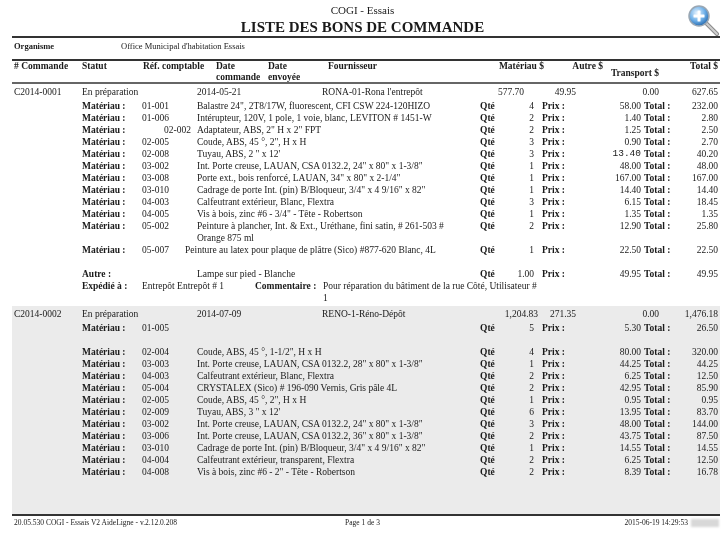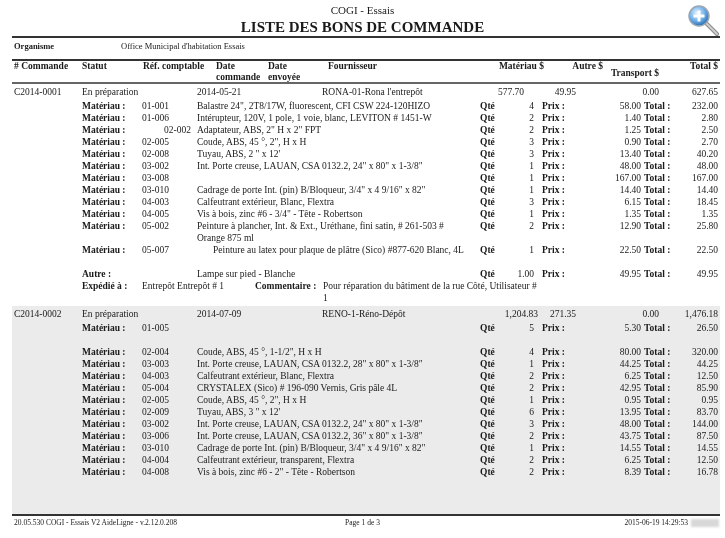--- a/index.html
+++ b/index.html
@@ -131,38 +131,39 @@
       <div class="cell b" style="left:632px;">Total :</div>
       <div class="cell r" style="left:660px; width:46px;">2.70</div>
     </div>
     <div class="row" style="top:64px; height:12px;">
       <div class="cell b" style="left:70px;">Matériau :</div>
       <div class="cell" style="left:130px;">02-008</div>
       <div class="cell" style="left:185px;">Tuyau, ABS, 2 " x 12'</div>
       <div class="cell b" style="left:468px;">Qté</div>
       <div class="cell r" style="left:500px; width:22px;">3</div>
       <div class="cell b" style="left:530px;">Prix :</div>
-      <div class="cell r" style="left:585px; width:44px;">13.40</div>
+      <div class="cell r" style="left:585px; width:44px;font-family:Liberation Mono, monospace;">13.40</div>
       <div class="cell b" style="left:632px;">Total :</div>
       <div class="cell r" style="left:660px; width:46px;">40.20</div>
     </div>
     <div class="row" style="top:76px; height:12px;">
       <div class="cell b" style="left:70px;">Matériau :</div>
       <div class="cell" style="left:130px;">03-002</div>
       <div class="cell" style="left:185px;">Int. Porte creuse,  LAUAN,  CSA 0132.2, 24" x 80" x 1-3/8"</div>
       <div class="cell b" style="left:468px;">Qté</div>
       <div class="cell r" style="left:500px; width:22px;">1</div>
       <div class="cell b" style="left:530px;">Prix :</div>
       <div class="cell r" style="left:585px; width:44px;">48.00</div>
       <div class="cell b" style="left:632px;">Total :</div>
       <div class="cell r" style="left:660px; width:46px;">48.00</div>
     </div>
     <div class="row" style="top:88px; height:12px;">
       <div class="cell b" style="left:70px;">Matériau :</div>
       <div class="cell" style="left:130px;">03-008</div>
+      <div class="cell" style="left:185px;">Porte ext., bois renforcé, LAUAN,  34" x 80" x 2-1/4"</div>
       <div class="cell b" style="left:468px;">Qté</div>
       <div class="cell r" style="left:500px; width:22px;">1</div>
       <div class="cell b" style="left:530px;">Prix :</div>
       <div class="cell r" style="left:585px; width:44px;">167.00</div>
       <div class="cell b" style="left:632px;">Total :</div>
       <div class="cell r" style="left:660px; width:46px;">167.00</div>
     </div>
     <div class="row" style="top:100px; height:12px;">
       <div class="cell b" style="left:70px;">Matériau :</div>
       <div class="cell" style="left:130px;">03-010</div>
@@ -203,21 +204,21 @@
       <div class="cell b" style="left:468px;">Qté</div>
       <div class="cell r" style="left:500px; width:22px;">2</div>
       <div class="cell b" style="left:530px;">Prix :</div>
       <div class="cell r" style="left:585px; width:44px;">12.90</div>
       <div class="cell b" style="left:632px;">Total :</div>
       <div class="cell r" style="left:660px; width:46px;">25.80</div>
     </div>
     <div class="row" style="top:160px; height:24px;">
       <div class="cell b" style="left:70px;">Matériau :</div>
       <div class="cell" style="left:130px;">05-007</div>
-      <div class="cell desc-wrap" style="left:201px;width:275px;">Peinture au latex pour plaque de plâtre (Sico) #877-620 Blanc, 4L</div>
+      <div class="cell desc-wrap" style="left:173px;width:275px;">Peinture au latex pour plaque de plâtre (Sico) #877-620 Blanc, 4L</div>
       <div class="cell b" style="left:468px;">Qté</div>
       <div class="cell r" style="left:500px; width:22px;">1</div>
       <div class="cell b" style="left:530px;">Prix :</div>
       <div class="cell r" style="left:585px; width:44px;">22.50</div>
       <div class="cell b" style="left:632px;">Total :</div>
       <div class="cell r" style="left:660px; width:46px;">22.50</div>
     </div>
     <div class="row" style="top:184px; height:12px;">
       <div class="cell b" style="left:70px;">Autre :</div>
       <div class="cell" style="left:130px;"></div>

